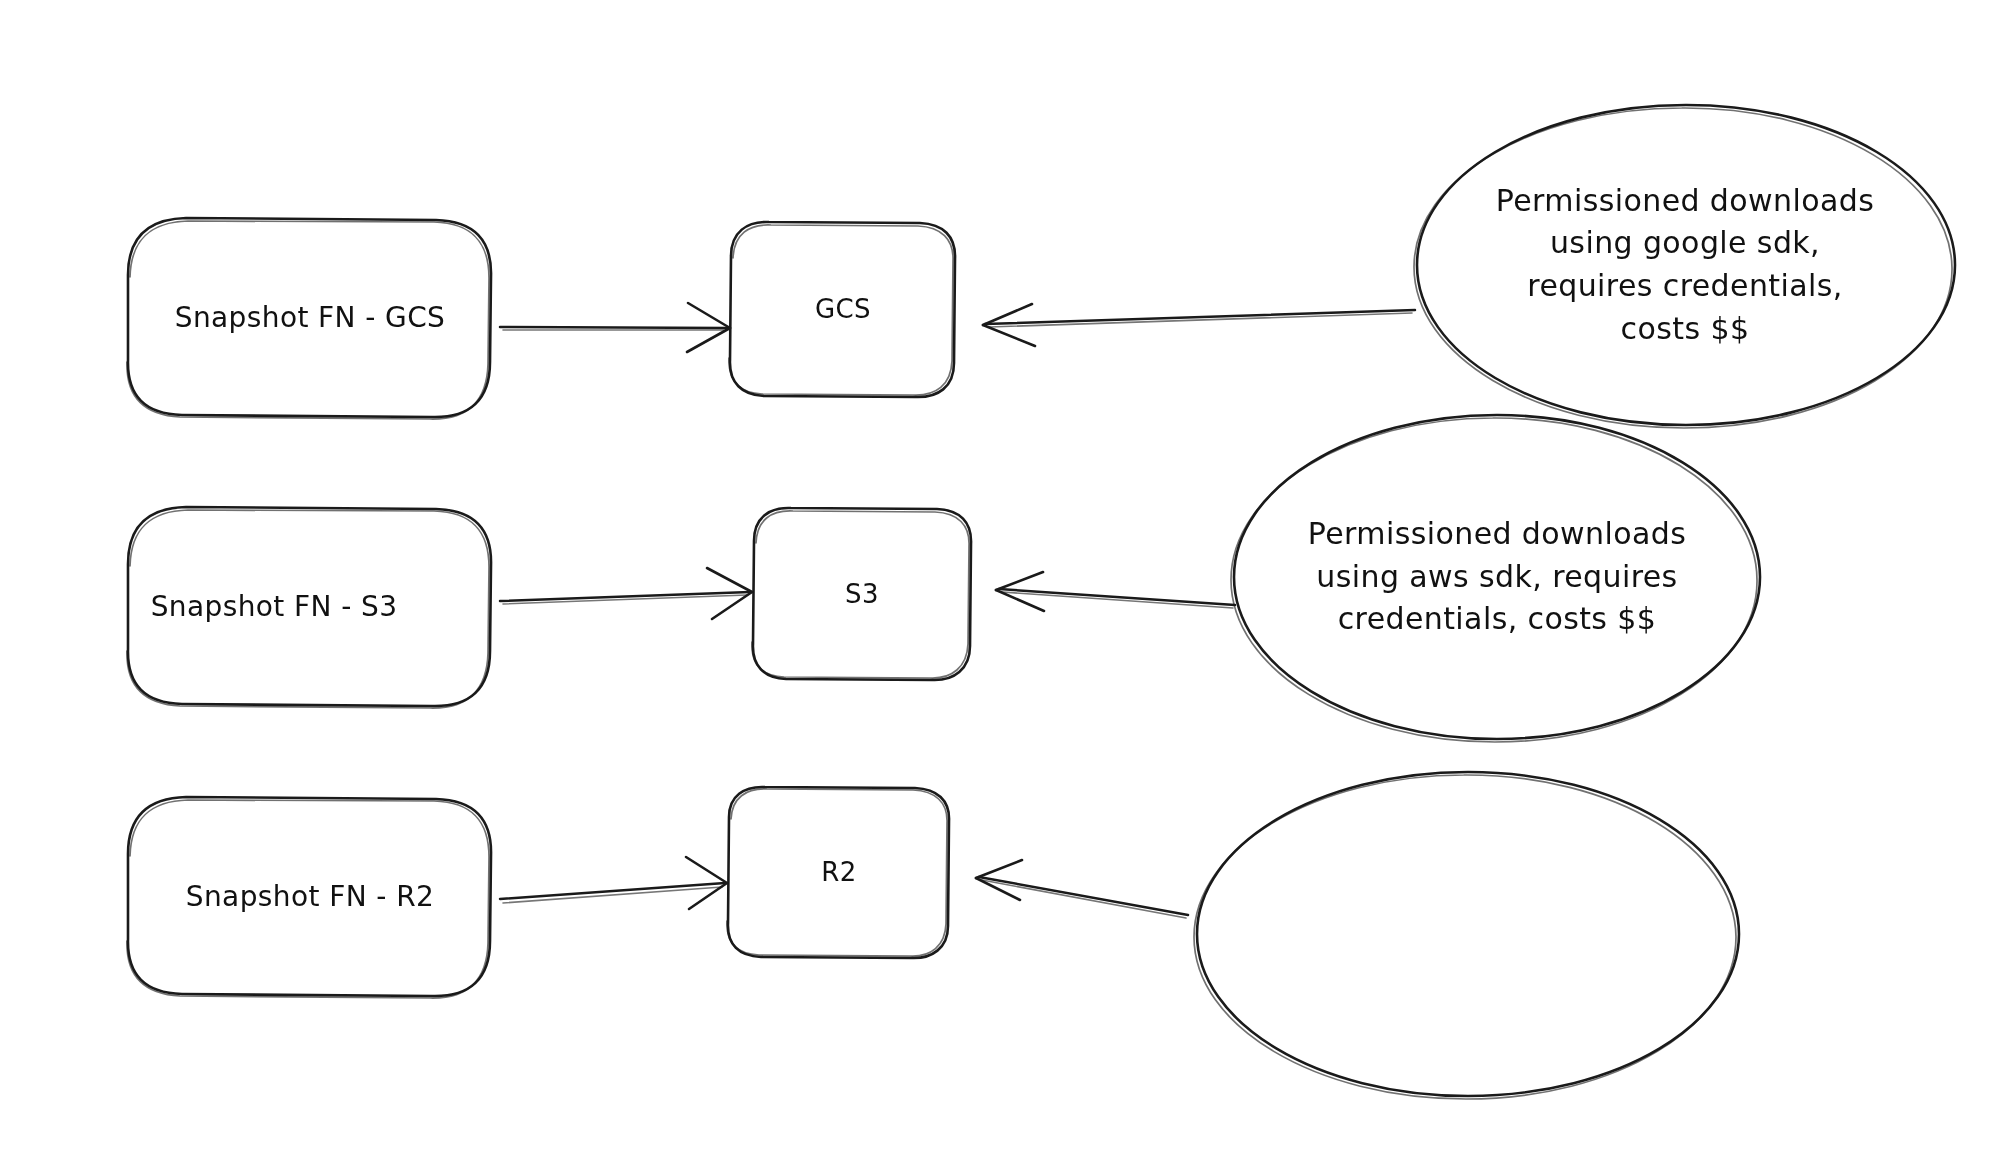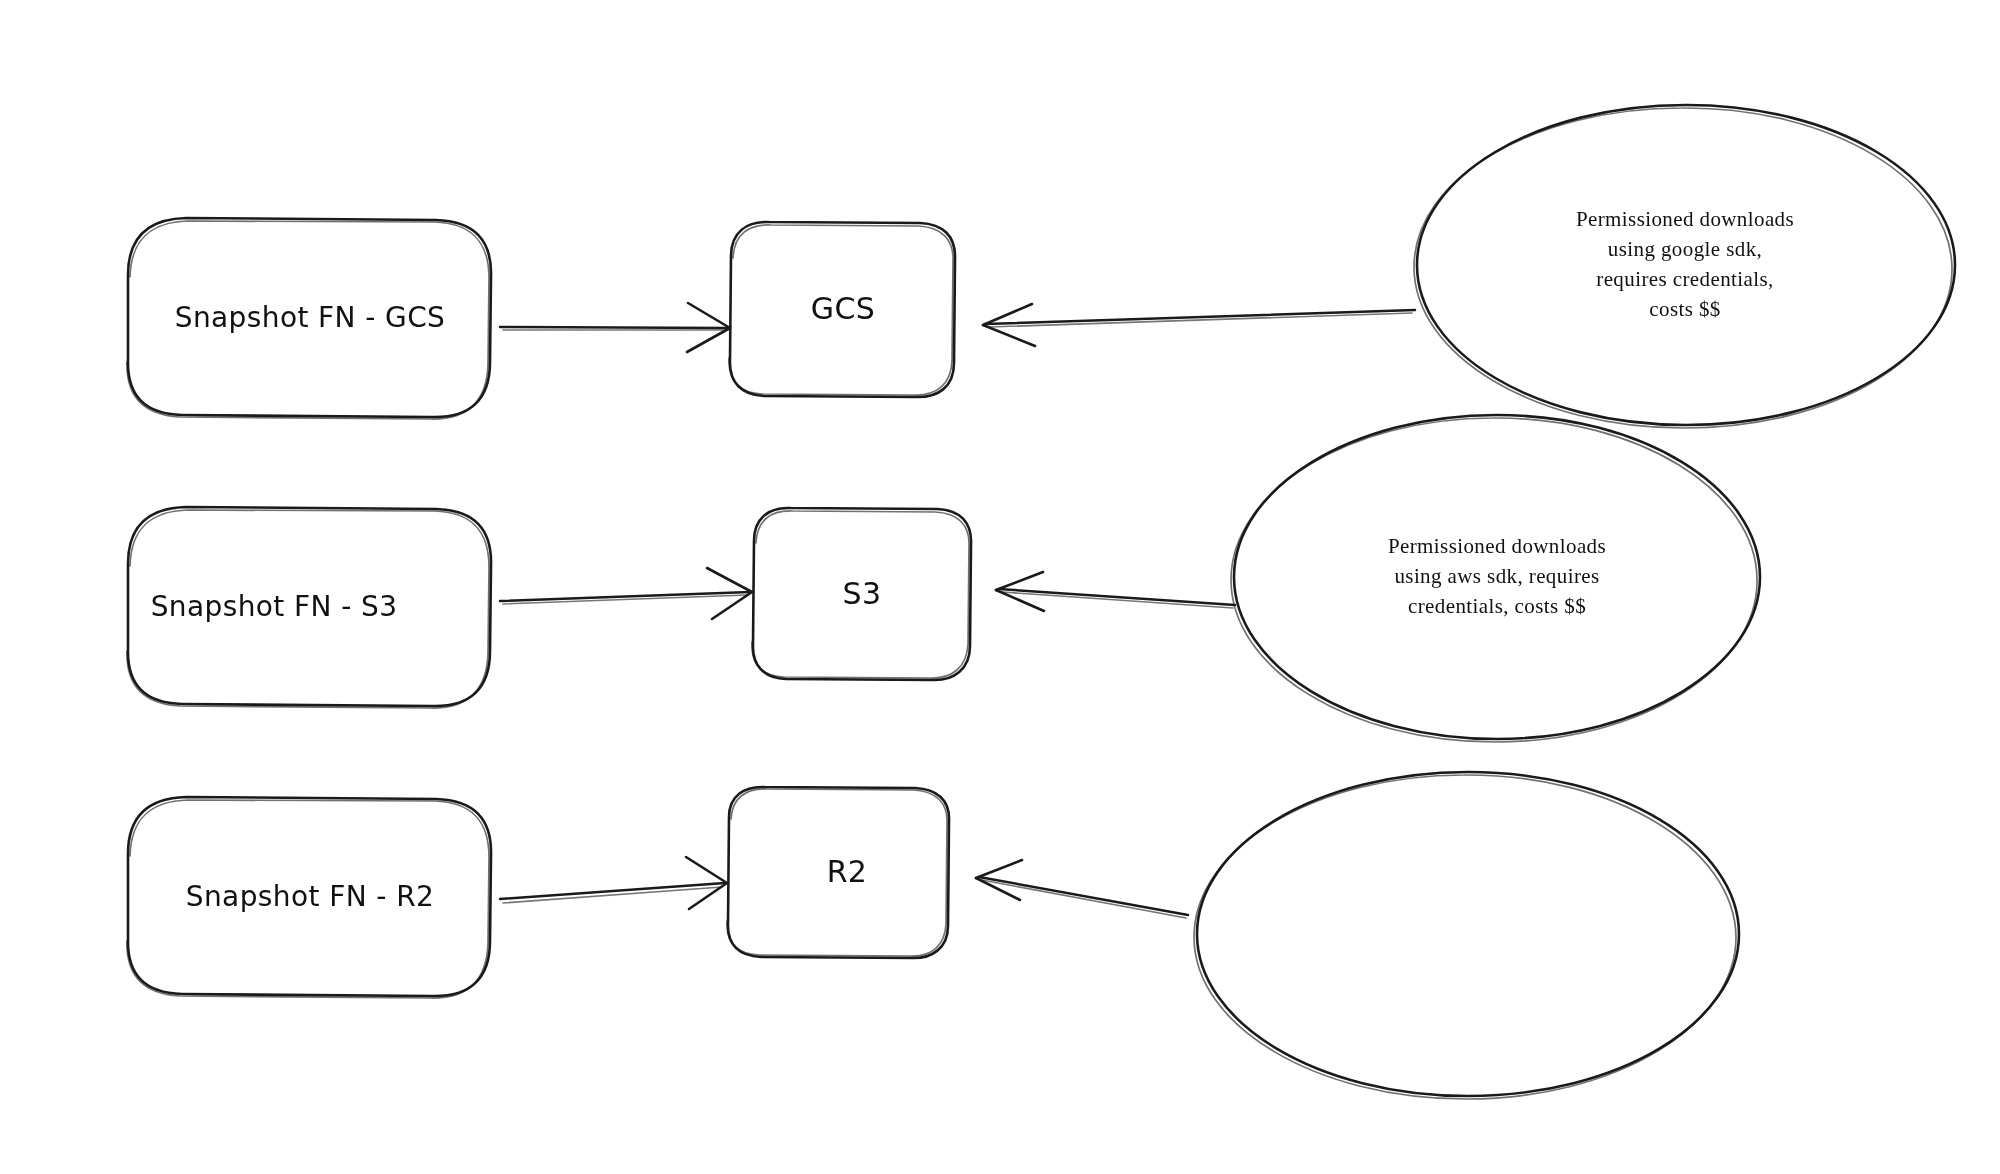--- a/index.html
+++ b/index.html
@@ -49,26 +49,25 @@
     font-family: "DejaVu Sans", sans-serif;
     line-height: 1.34;
     letter-spacing: 0.4px;
     pointer-events: none;
     white-space: pre-line;
   }
   .box-label {
     font-size: 28px;
   }
   .store-label {
-    font-size: 30px;
+    font-size: 26px;
   }
   .note-label {
-    font-size: 21px;
+    font-size: 30px;
     line-height: 1.42;
-    font-family: Liberation Serif, serif;
   }
 </style>
 </head>
 <body>
 
 <div id="canvas">
 
   <svg id="diagram" viewBox="0 0 2000 1174">
 
     <g>
@@ -181,16 +180,16 @@
   <div class="node-label box-label" style="left:128px; top:507px; width:292px; height:200px;">Snapshot FN - S3</div>
 
   <div class="node-label store-label" style="left:753px; top:507px; width:218px; height:174px;">S3</div>
 
   <div class="node-label note-label" style="left:1242px; top:420px; width:510px; height:314px;">Permissioned downloads
 using aws sdk, requires
 credentials, costs $$</div>
 
   <div class="node-label box-label" style="left:128px; top:797px; width:364px; height:200px;">Snapshot FN - R2</div>
 
-  <div class="node-label store-label" style="left:728px; top:786px; width:222px; height:173px;padding-left:8px;">R2</div>
+  <div class="node-label store-label" style="left:728px; top:786px; width:222px; height:173px;">R2</div>
 
 
 </div>
 
 </body></html>

